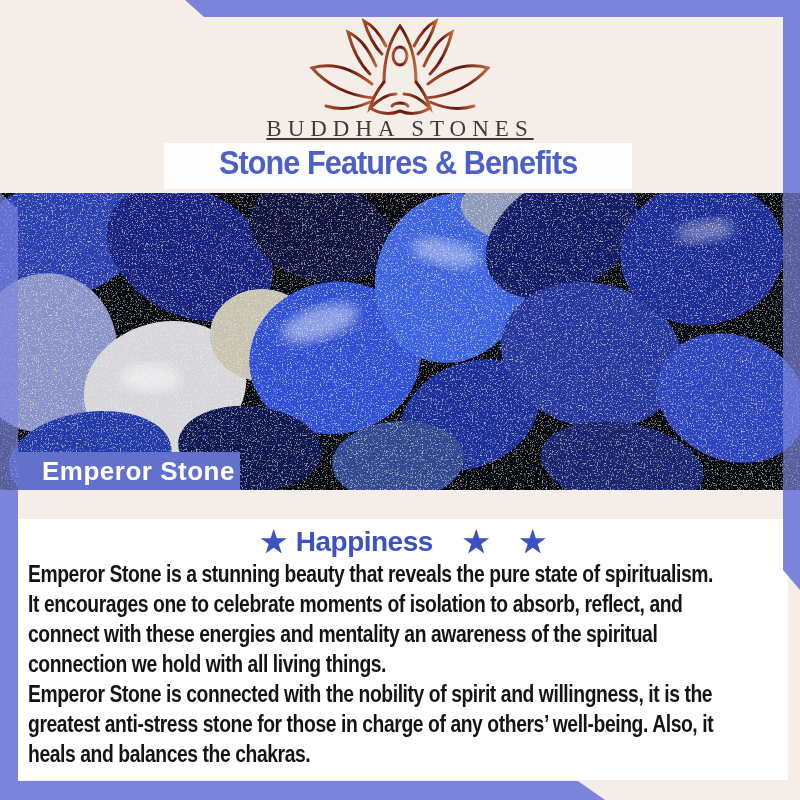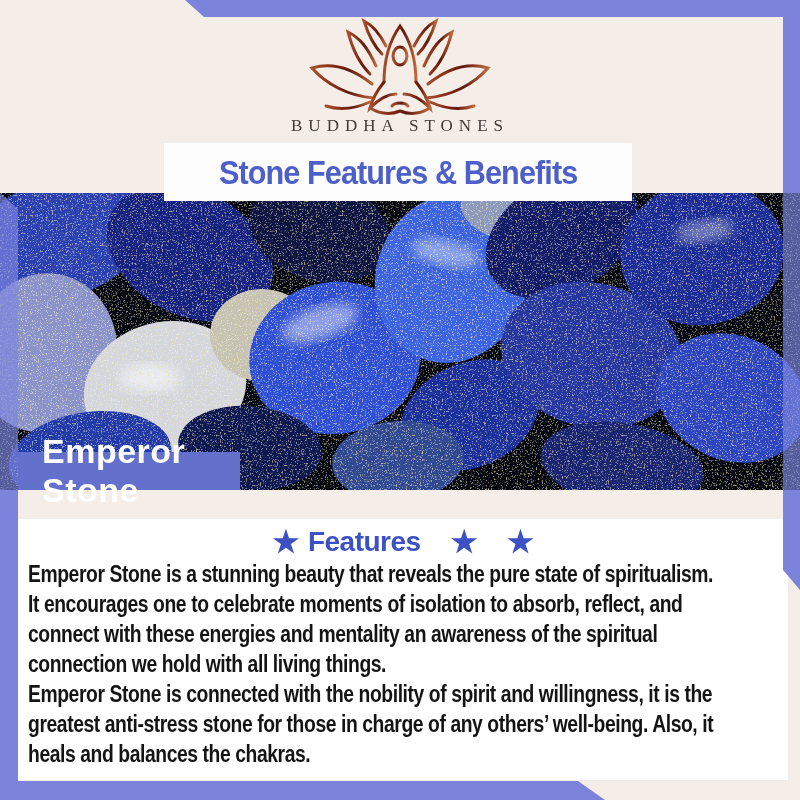--- a/index.html
+++ b/index.html
@@ -19,39 +19,39 @@
     background:rgba(125,134,222,0.68);
     clip-path:polygon(0 0,100% 16px,100% 100%,0 100%);}
   .frame.left-lower{left:0;top:490px;width:18px;height:310px;}
   .frame.bottom-band{left:0;top:781px;width:800px;height:19px;
     clip-path:polygon(0 0,578px 0,605px 100%,0 100%);}
 
   
   .logo-wrap{position:absolute;left:0;top:18px;width:800px;height:100px;
     display:flex;justify-content:center;z-index:2;}
   .brand-name{position:absolute;left:0;top:116px;width:800px;text-align:center;
-    font-family:"Liberation Serif",serif;font-size:17px;letter-spacing:6px;
-    color:#3f3b38;z-index:2;}
+    font-family:"Liberation Serif",serif;font-size:23px;letter-spacing:6px;
+    color:#3f3b38;z-index:2;text-decoration:underline;}
 
   
-  .title-box{position:absolute;left:164px;top:143px;width:468px;height:58px;
-    background:#fdfdfd;z-index:5;display:flex;align-items:center;justify-content:center;}
+  .title-box{position:absolute;left:164px;top:143px;width:468px;height:46px;
+    background:#fdfdfd;z-index:5;display:flex;align-items:flex-start;justify-content:center;}
   .title-box span{font-size:34px;font-weight:bold;color:#4d60c9;letter-spacing:-1px;
     white-space:nowrap;transform:scaleX(0.9);}
 
   
   .photo{position:absolute;left:0;top:193px;width:800px;height:297px;z-index:1;
     background:#05070f;}
   .photo svg{display:block;width:800px;height:297px;}
 
   
   .stone-label{position:absolute;left:18px;top:452px;width:222px;height:38px;
     background:#6370cc;z-index:5;display:flex;align-items:center;padding-left:24px;
     box-sizing:border-box;}
-  .stone-label span{color:#ffffff;font-weight:bold;font-size:34px;letter-spacing:0.5px;}
+  .stone-label span{color:#ffffff;font-weight:bold;font-size:26px;letter-spacing:0.5px;}
 
   
   .panel{position:absolute;left:18px;top:519px;width:770px;height:261px;
     background:#ffffff;z-index:2;}
   .benefits-row{position:absolute;left:0;top:7px;width:100%;display:flex;
     justify-content:center;gap:30px;}
   .benefit{display:flex;align-items:center;gap:9px;color:#3c51c3;
     font-weight:bold;font-size:28px;letter-spacing:-0.5px;}
   .benefit .star{font-size:30px;line-height:1;}
   .desc{position:absolute;left:10px;top:40px;transform:scaleX(0.84);
@@ -145,21 +145,21 @@
 </div>
 
 <div class="stone-label">
   <span>Emperor Stone</span>
 </div>
 
 <div class="panel">
   <div class="benefits-row">
     <div class="benefit">
       <span class="star">★</span>
-      <span>Features</span>
+      <span>Happiness</span>
     </div>
     <div class="benefit">
       <span class="star">★</span>
     </div>
     <div class="benefit">
       <span class="star">★</span>
     </div>
   </div>
   <div class="desc">
     <p>Emperor Stone is a stunning beauty that reveals the pure state of spiritualism.

